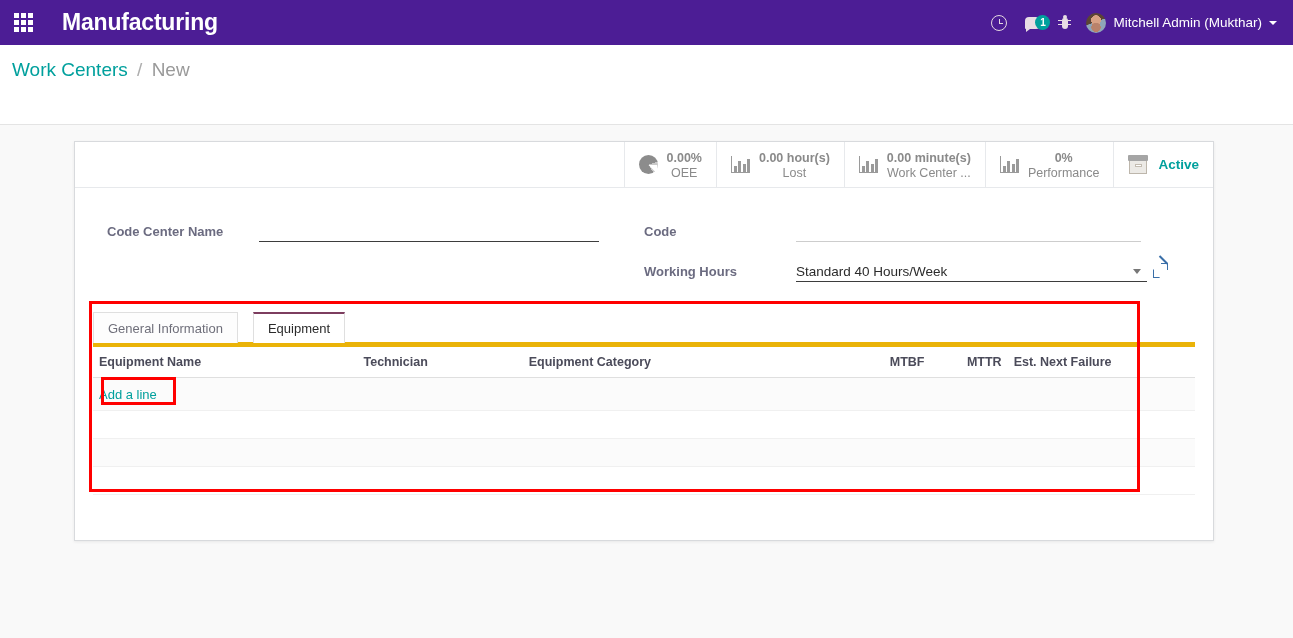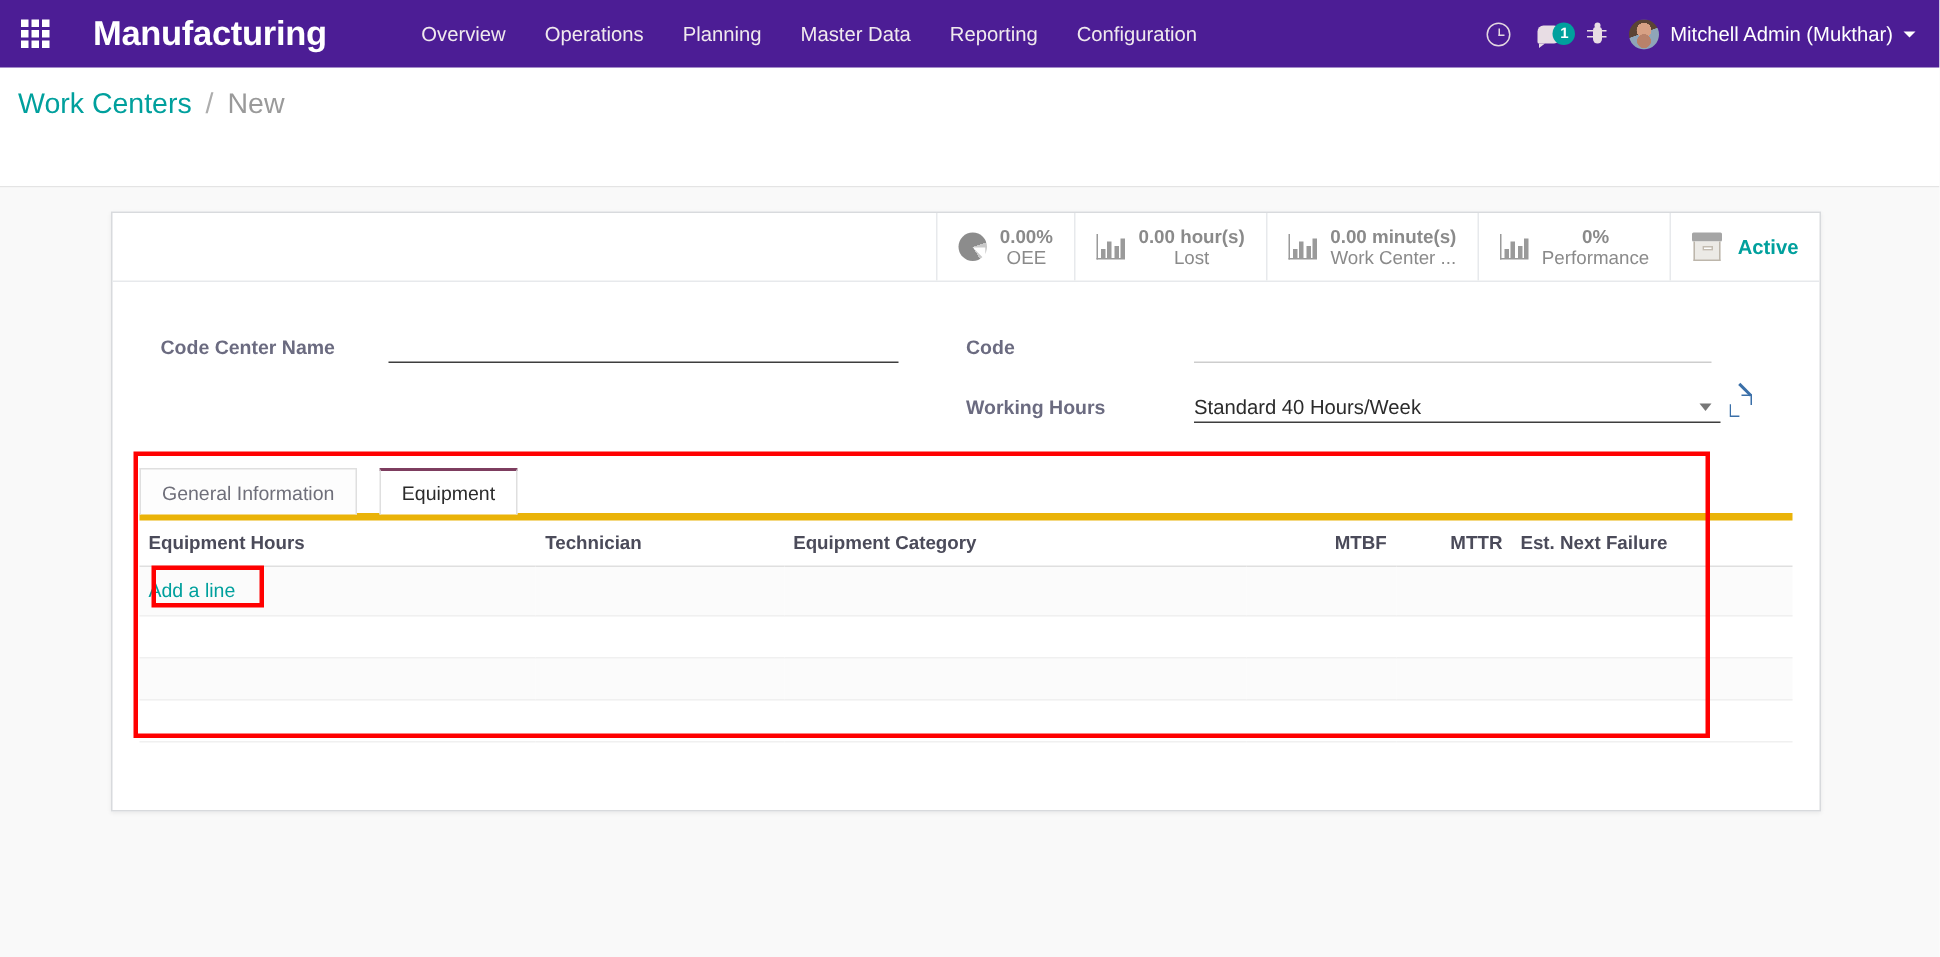--- a/index.html
+++ b/index.html
@@ -282,28 +282,20 @@
         <i></i>
         <i></i>
         <i></i>
         <i></i>
         <i></i>
         <i></i>
         <i></i>
     </div>
   </div>
   <div class="brand">Manufacturing</div>
-  <nav class="nav-menu">
-    <a href="#">Overview</a>
-    <a href="#">Operations</a>
-    <a href="#">Planning</a>
-    <a href="#">Master Data</a>
-    <a href="#">Reporting</a>
-    <a href="#">Configuration</a>
-  </nav>
 
   <div class="nav-right">
     <div class="nav-icon-btn">
       <div class="clock-ico"></div>
     </div>
     <div class="nav-icon-btn">
       <div class="chat-wrap">
         <div class="chat-bubble"></div>
         <span class="chat-badge">1</span>
       </div>
@@ -428,21 +420,21 @@
         <colgroup>
           <col style="width:24%">
             <col style="width:15%">
             <col style="width:28%">
           <col style="width:9%">
             <col style="width:7%">
             <col style="width:17%">
         </colgroup>
         <thead>
           <tr>
-            <th>Equipment Hours</th>
+            <th>Equipment Name</th>
             <th>Technician</th>
             <th>Equipment Category</th>
             <th class="num">MTBF</th>
             <th class="num">MTTR</th>
             <th>Est. Next Failure</th>
           </tr>
         </thead>
         <tbody>
           <tr class="odd">
             <td>

